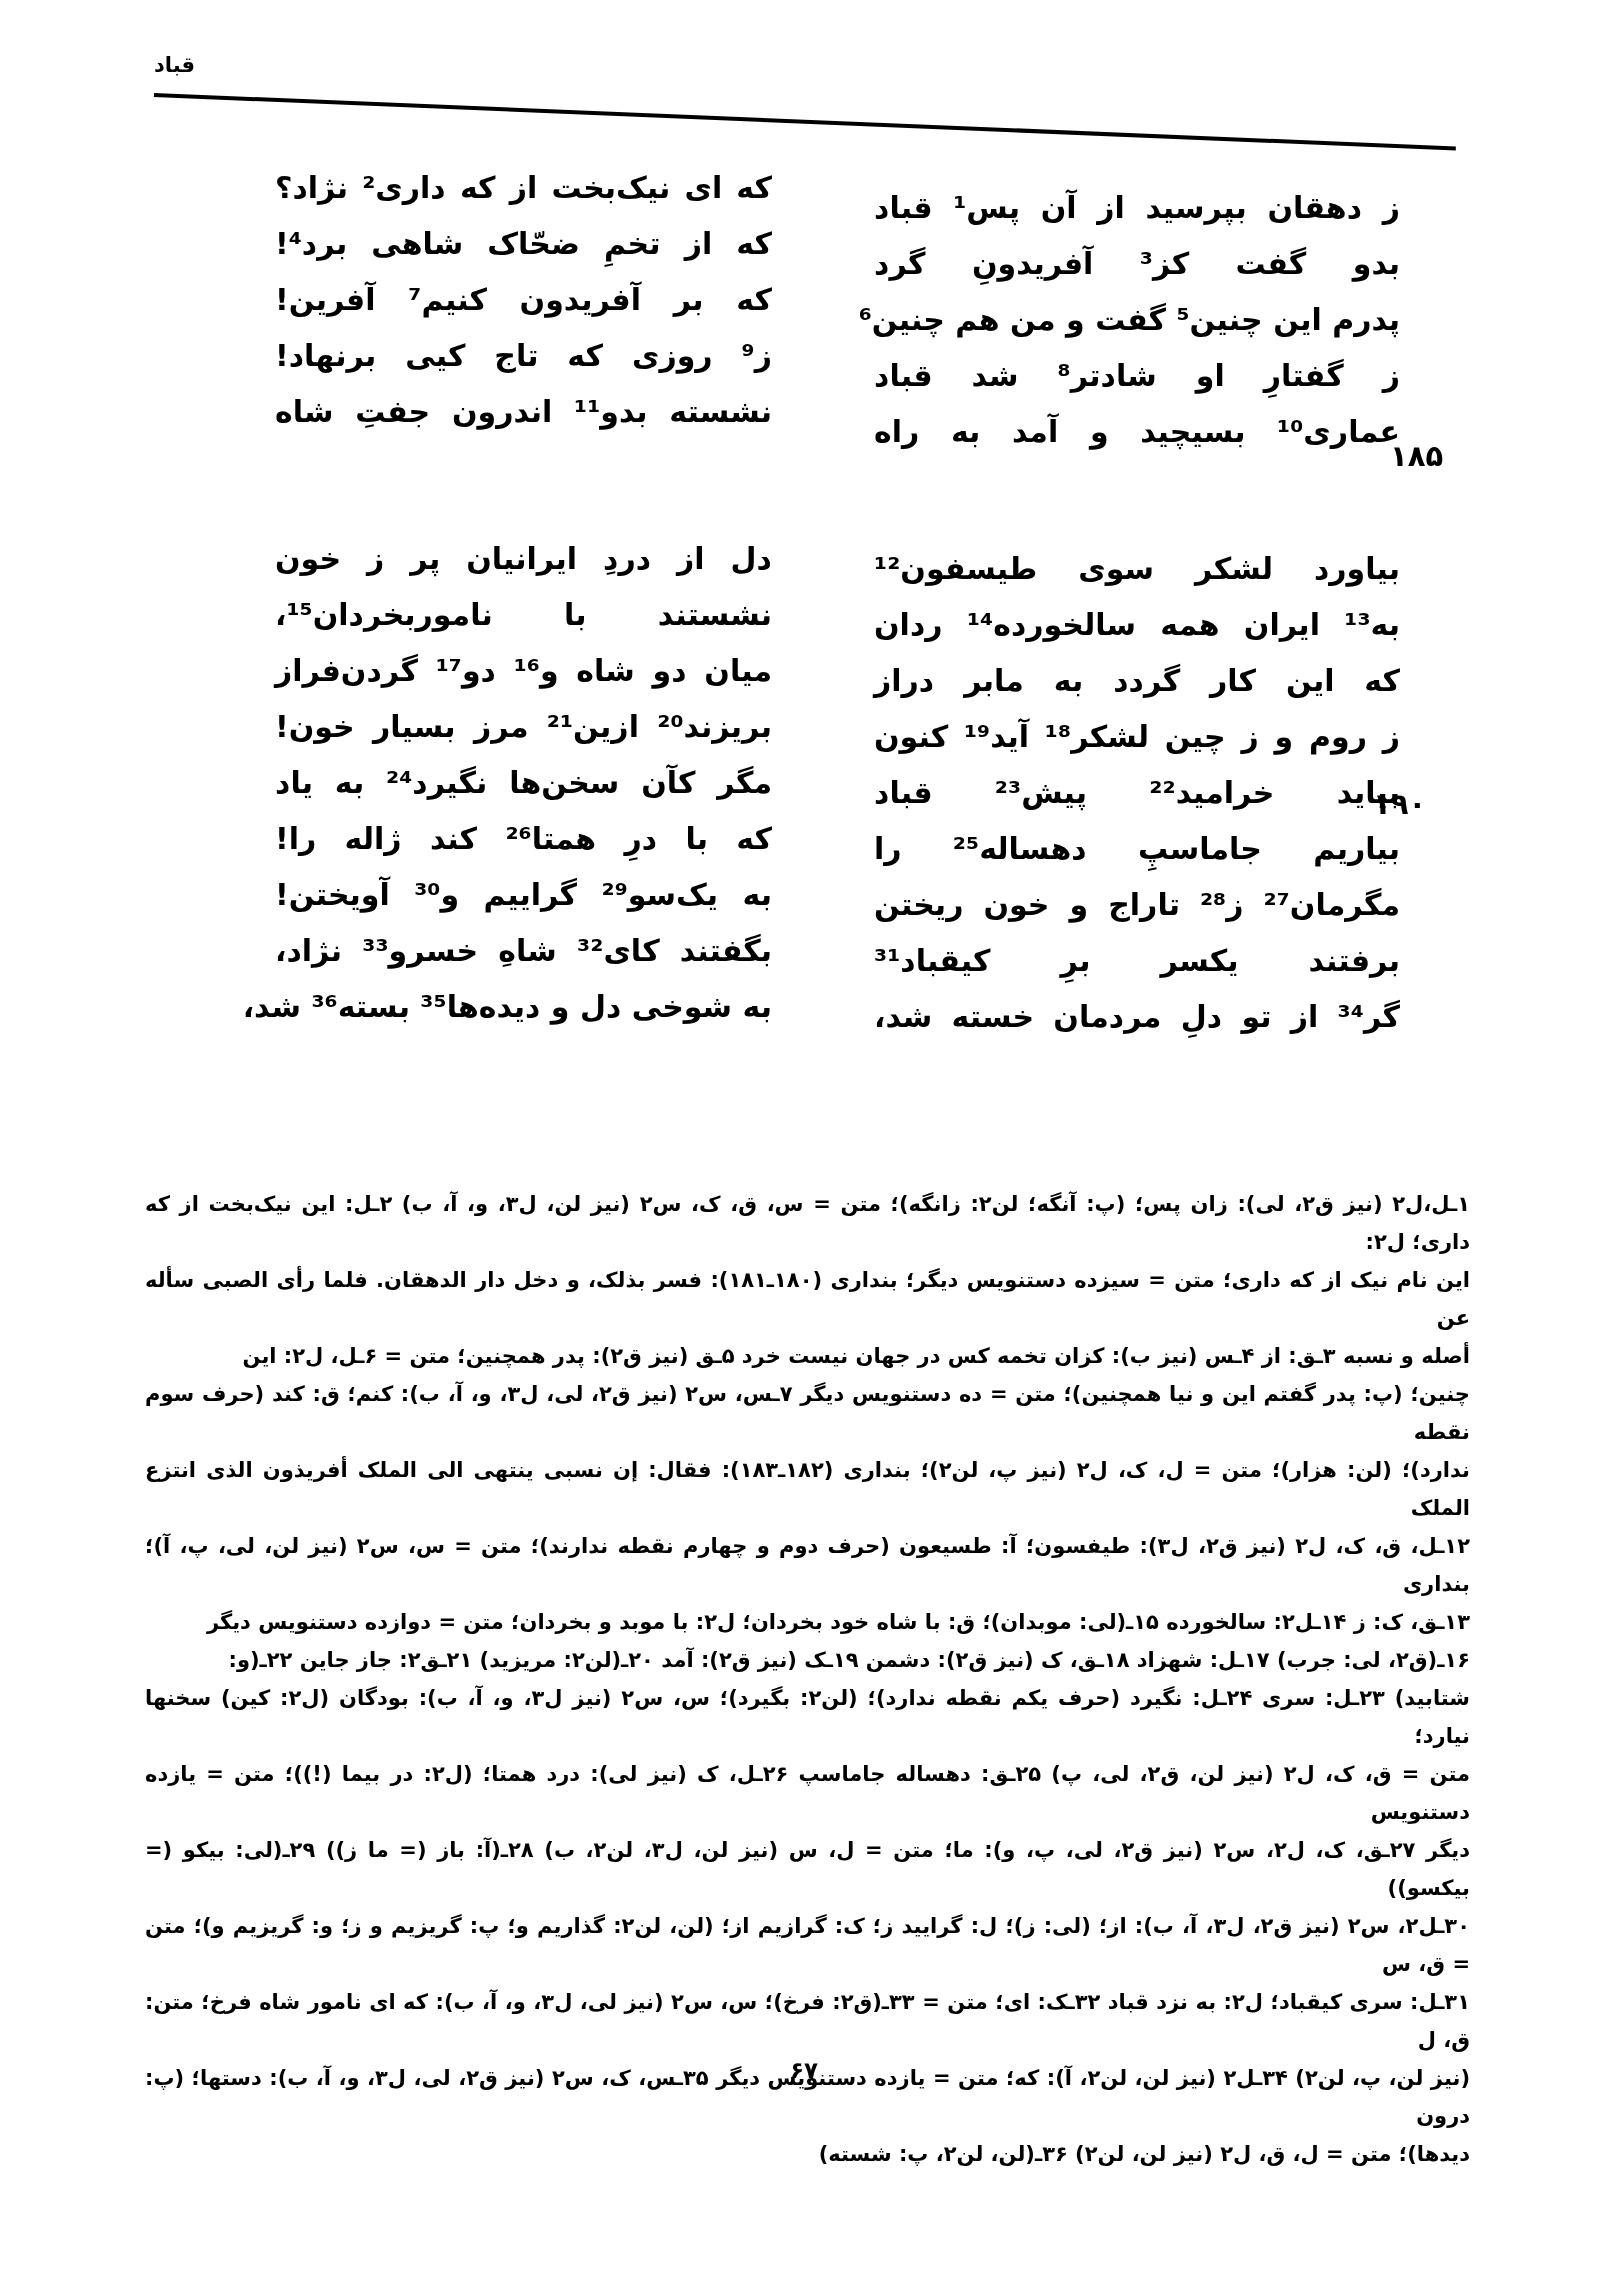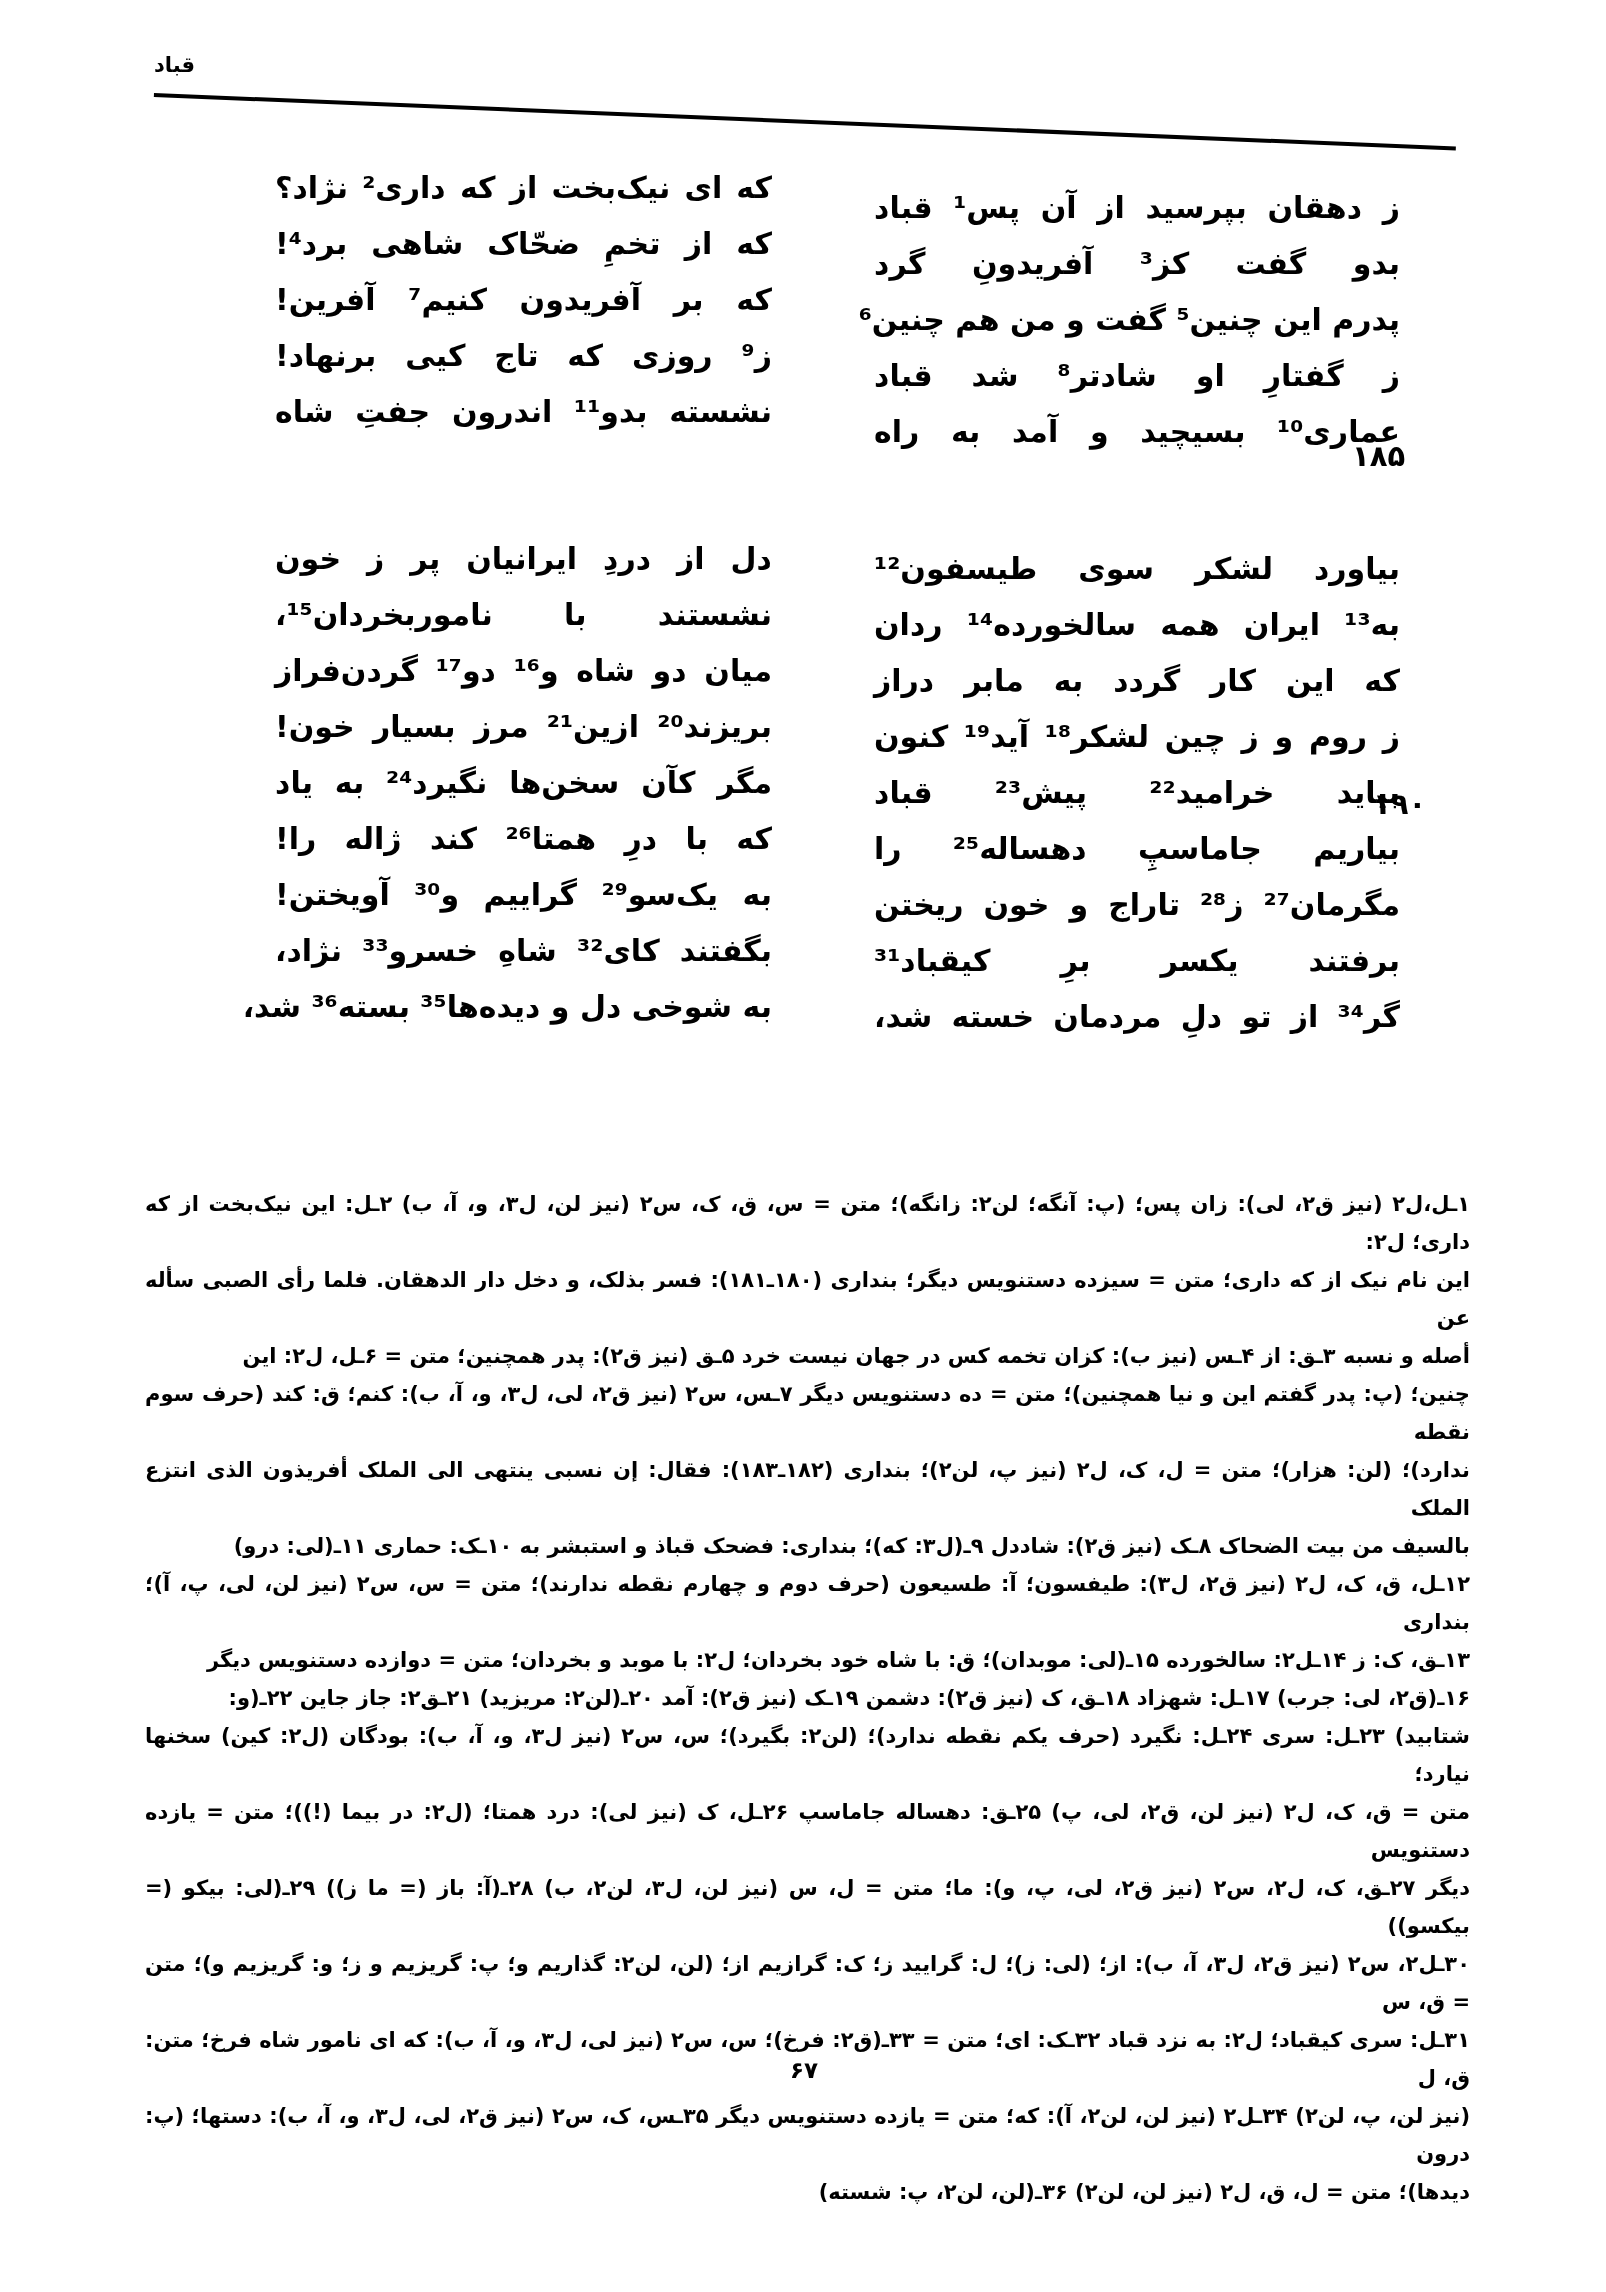--- a/index.html
+++ b/index.html
@@ -30,21 +30,21 @@
   <div class="line">ز گفتارِ او شادتر⁸ شد قباد</div>
   <div class="line">عماری¹⁰ بسیچید و آمد به راه</div>
 </div>
 <div class="stanza col-left" style="top:160px;">
   <div class="line">که ای نیک‌بخت از که داری² نژاد؟</div>
   <div class="line">که از تخمِ ضحّاک شاهی برد⁴!</div>
   <div class="line">که بر آفریدون کنیم⁷ آفرین!</div>
   <div class="line">ز⁹ روزی که تاج کیی برنهاد!</div>
   <div class="line">نشسته بدو¹¹ اندرون جفتِ شاه</div>
 </div>
-<div class="vnum" style="left:1352px; top:439px;">۱۸۵</div>
+<div class="vnum" style="left:1390px; top:439px;">۱۸۵</div>
 
 <div class="stanza col-right" style="top:541px;">
   <div class="line">بیاورد لشکر سوی طیسفون¹²</div>
   <div class="line">به¹³ ایران همه سالخورده¹⁴ ردان</div>
   <div class="line">که این کار گردد به مابر دراز</div>
   <div class="line">ز روم و ز چین لشکر¹⁸ آید¹⁹ کنون</div>
   <div class="line">بیاید خرامید²² پیش²³ قباد</div>
   <div class="line">بیاریم جاماسپِ دهساله²⁵ را</div>
   <div class="line">مگرمان²⁷ ز²⁸ تاراج و خون ریختن</div>
   <div class="line">برفتند یکسر برِ کیقباد³¹</div>
@@ -62,21 +62,20 @@
   <div class="line">به شوخی دل و دیده‌ها³⁵ بسته³⁶ شد،</div>
 </div>
 <div class="vnum" style="left:1373px; top:787px;">۱۹۰</div>
 
 <div class="footnotes">
   <div>۱ـل،ل۲ (نیز ق۲، لی): زان پس؛ (پ: آنگه؛ لن۲: زانگه)؛ متن = س، ق، ک، س۲ (نیز لن، ل۳، و، آ، ب)  ۲ـل: این نیک‌بخت از که داری؛ ل۲:</div>
   <div>این نام نیک از که داری؛ متن = سیزده دستنویس دیگر؛ بنداری (۱۸۰ـ۱۸۱): فسر بذلک، و دخل دار الدهقان. فلما رأی الصبی سأله عن</div>
   <div>أصله و نسبه  ۳ـق: از  ۴ـس (نیز ب): کزان تخمه کس در جهان نیست خرد  ۵ـق (نیز ق۲): پدر همچنین؛ متن = ۶ـل، ل۲: این</div>
   <div>چنین؛ (پ: پدر گفتم این و نیا همچنین)؛ متن = ده دستنویس دیگر  ۷ـس، س۲ (نیز ق۲، لی، ل۳، و، آ، ب): کنم؛ ق: کند (حرف سوم نقطه</div>
   <div>ندارد)؛ (لن: هزار)؛ متن = ل، ک، ل۲ (نیز پ، لن۲)؛ بنداری (۱۸۲ـ۱۸۳): فقال: إن نسبی ینتهی الی الملک أفریذون الذی انتزع الملک</div>
-  <div>بالسیف من بیت الضحاک  ۸ـک (نیز ق۲): شاددل  ۹ـ(ل۳: که)؛ بنداری: فضحک قباذ و استبشر به  ۱۰ـک: حماری  ۱۱ـ(لی: درو)</div>
   <div>۱۲ـل، ق، ک، ل۲ (نیز ق۲، ل۳): طیفسون؛ آ: طسیعون (حرف دوم و چهارم نقطه ندارند)؛ متن = س، س۲ (نیز لن، لی، پ، آ)؛ بنداری</div>
   <div>۱۳ـق، ک: ز  ۱۴ـل۲: سالخورده  ۱۵ـ(لی: موبدان)؛ ق: با شاه خود بخردان؛ ل۲: با موبد و بخردان؛ متن = دوازده دستنویس دیگر</div>
   <div>۱۶ـ(ق۲، لی: جرب)  ۱۷ـل: شهزاد  ۱۸ـق، ک (نیز ق۲): دشمن  ۱۹ـک (نیز ق۲): آمد  ۲۰ـ(لن۲: مریزید)  ۲۱ـق۲: جاز جاین  ۲۲ـ(و:</div>
   <div>شتابید)  ۲۳ـل: سری  ۲۴ـل: نگیرد (حرف یکم نقطه ندارد)؛ (لن۲: بگیرد)؛ س، س۲ (نیز ل۳، و، آ، ب): بودگان (ل۲: کین) سخنها نیارد؛</div>
   <div>متن = ق، ک، ل۲ (نیز لن، ق۲، لی، پ)  ۲۵ـق: دهساله جاماسپ  ۲۶ـل، ک (نیز لی): درد همتا؛ (ل۲: در بیما (!))؛ متن = یازده دستنویس</div>
   <div>دیگر  ۲۷ـق، ک، ل۲، س۲ (نیز ق۲، لی، پ، و): ما؛ متن = ل، س (نیز لن، ل۳، لن۲، ب)  ۲۸ـ(آ: باز (= ما ز))  ۲۹ـ(لی: بیکو (= بیکسو))</div>
   <div>۳۰ـل۲، س۲ (نیز ق۲، ل۳، آ، ب): از؛ (لی: ز)؛ ل: گرایید ز؛ ک: گرازیم از؛ (لن، لن۲: گذاریم و؛ پ: گریزیم و ز؛ و: گریزیم و)؛ متن = ق، س</div>
   <div>۳۱ـل: سری کیقباد؛ ل۲: به نزد قباد  ۳۲ـک: ای؛ متن = ۳۳ـ(ق۲: فرخ)؛ س، س۲ (نیز لی، ل۳، و، آ، ب): که ای نامور شاه فرخ؛ متن: ق، ل</div>
   <div>(نیز لن، پ، لن۲)  ۳۴ـل۲ (نیز لن، لن۲، آ): که؛ متن = یازده دستنویس دیگر  ۳۵ـس، ک، س۲ (نیز ق۲، لی، ل۳، و، آ، ب): دستها؛ (پ: درون</div>
   <div>دیدها)؛ متن = ل، ق، ل۲ (نیز لن، لن۲)  ۳۶ـ(لن، لن۲، پ: شسته)</div>

